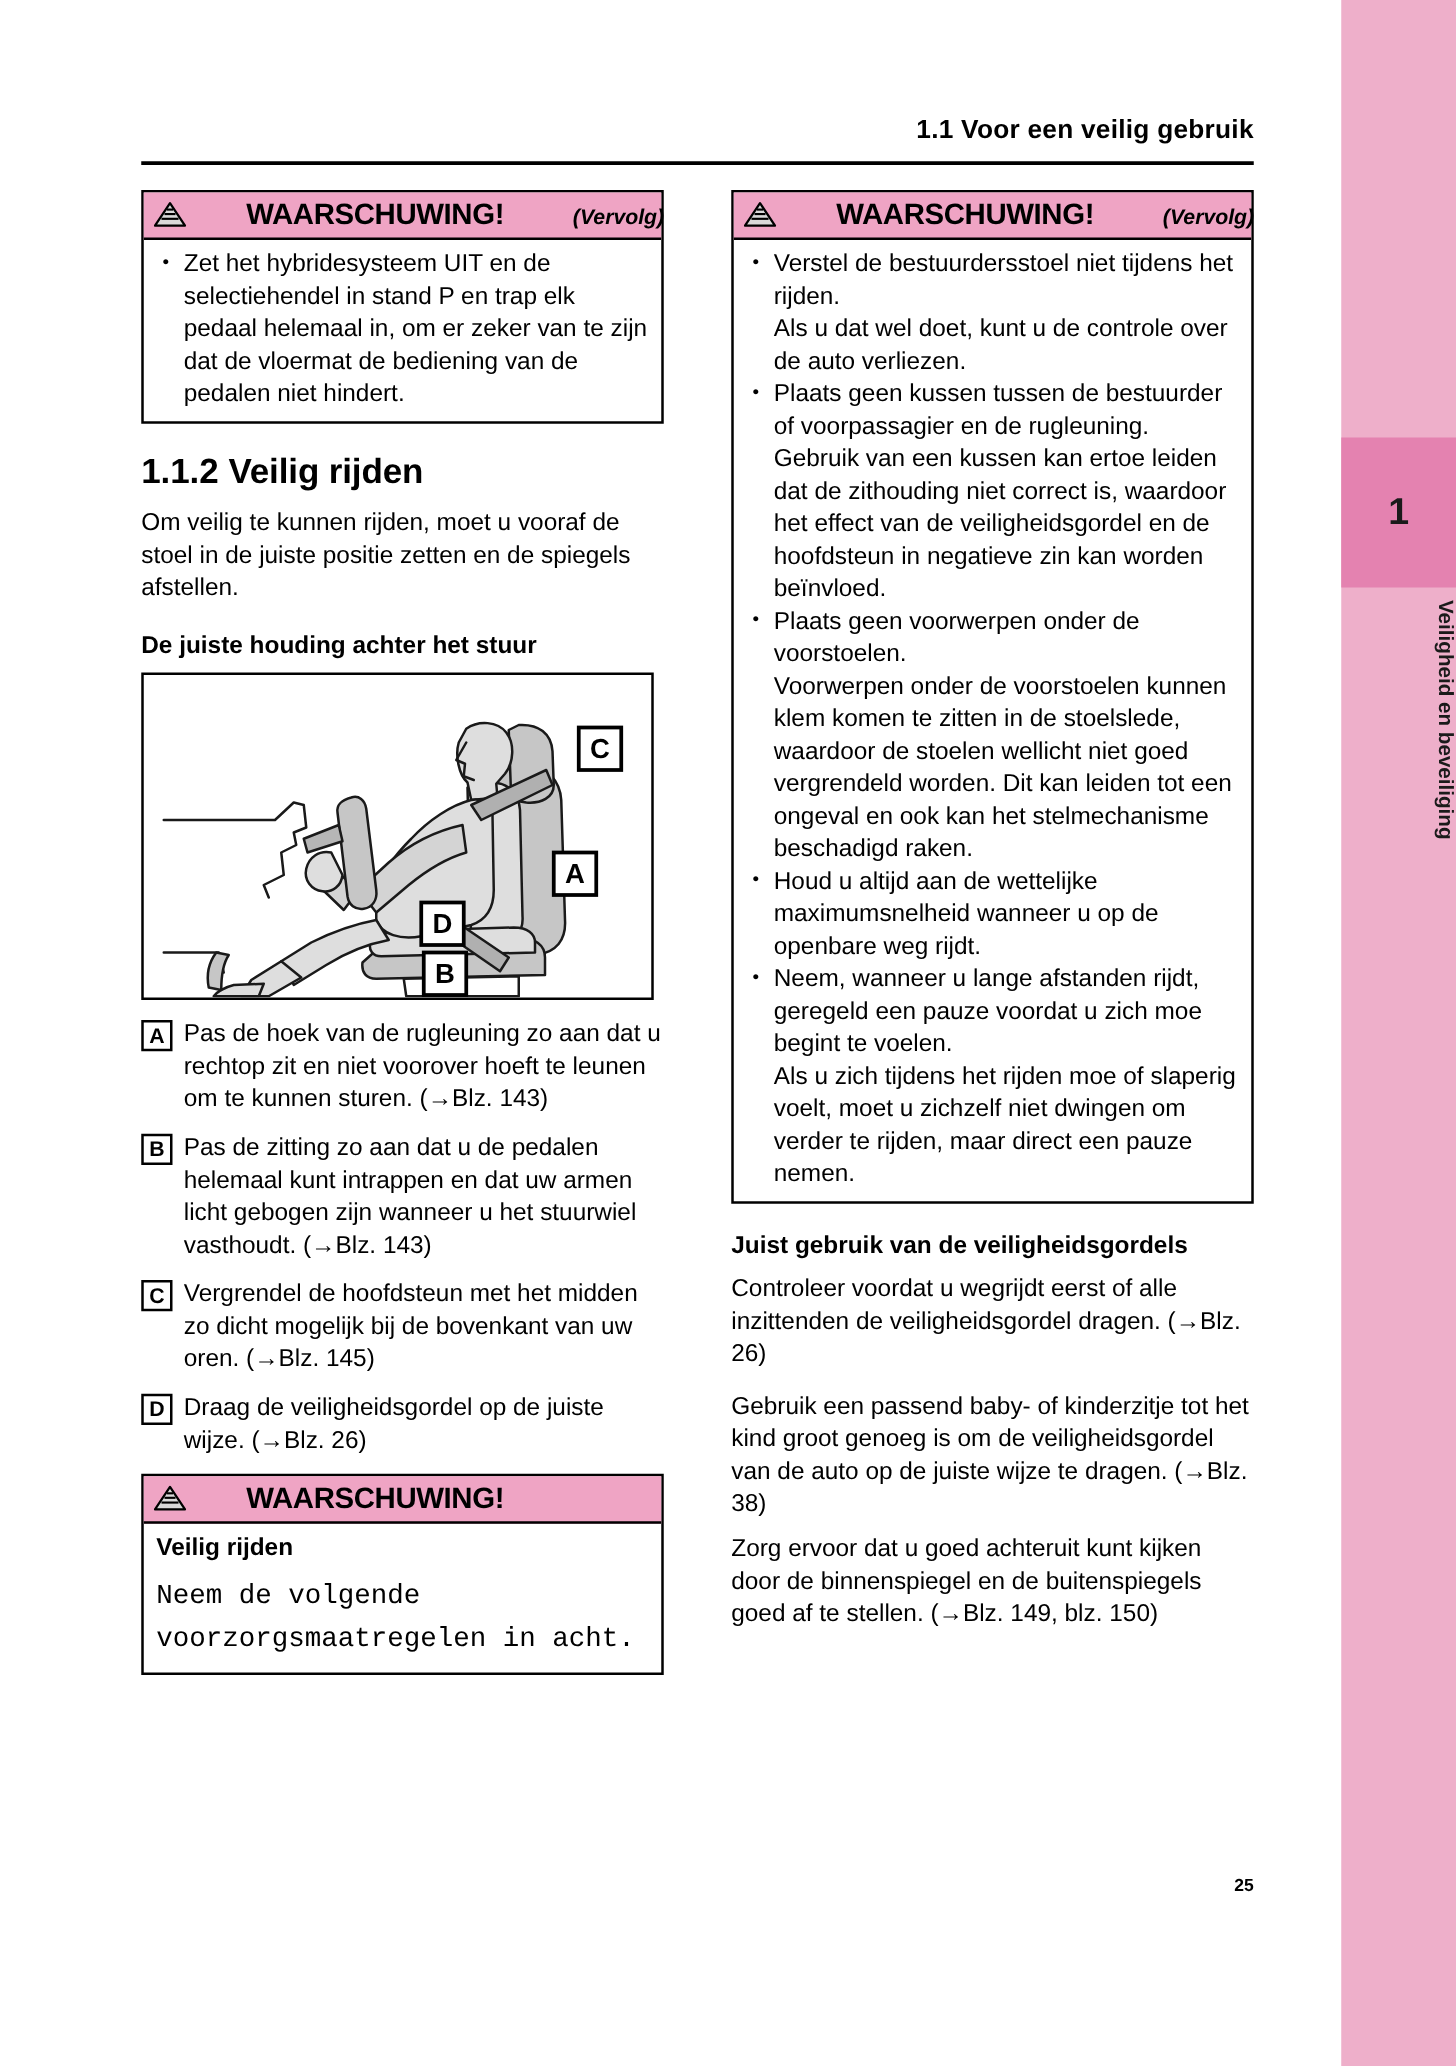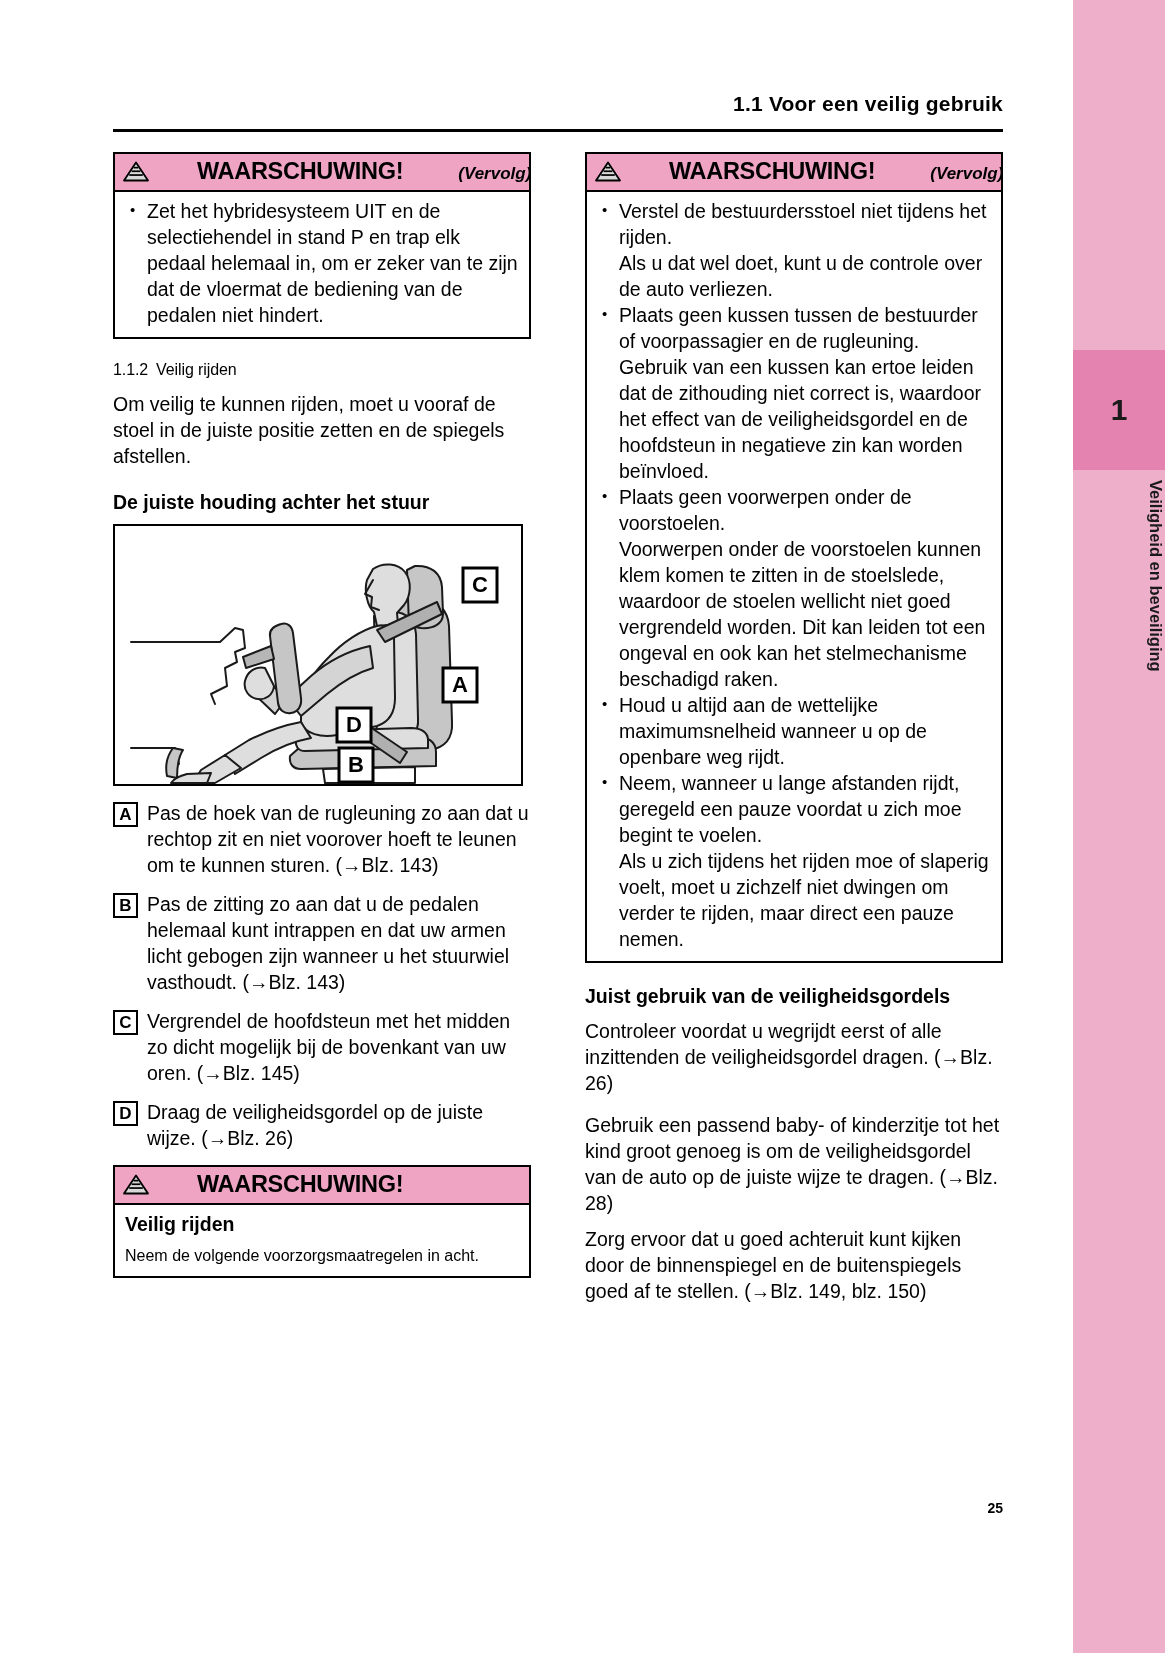--- a/index.html
+++ b/index.html
@@ -126,29 +126,30 @@
     font-size: 19.5px;
     line-height: 26px;
     padding-left: 22px;
   }
   .warn-body p.bold-sub {
     font-size: 19.5px;
     font-weight: bold;
     line-height: 26px;
   }
   .warn-body p.loose {
-    font-size: 16px;
-    line-height: 22px;
+    font-size: 22px;
+    line-height: 35px;
     margin-top: 8px;
+    font-family: Liberation Mono, monospace;
   }
 
   
   h2.sec-title {
-    font-size: 16px;
-    font-weight: normal;
+    font-size: 28px;
+    font-weight: bold;
     margin: 22px 0 12px 0;
     letter-spacing: -0.1px;
   }
   h2.sec-title .num { margin-right: 8px; }
   h3.sub-title {
     font-size: 19.5px;
     font-weight: bold;
     margin: 22px 0 10px 0;
   }
   p.body {
@@ -377,21 +378,21 @@
         </ul>
         <ul class="bullets">
           <li>Neem, wanneer u lange afstanden rijdt, geregeld een pauze voordat u zich moe begint te voelen.</li>
         </ul>
         <p class="plain">Als u zich tijdens het rijden moe of slaperig voelt, moet u zichzelf niet dwingen om verder te rijden, maar direct een pauze nemen.</p>
       </div>
     </div>
 
     <h3 class="sub-title">Juist gebruik van de veiligheidsgordels</h3>
     <p class="body">Controleer voordat u wegrijdt eerst of alle inzittenden de veiligheidsgordel dragen. (→Blz. 26)</p>
-    <p class="body" style="margin-top:16px;">Gebruik een passend baby- of kinderzitje tot het kind groot genoeg is om de veiligheidsgordel van de auto op de juiste wijze te dragen. (→Blz. 28)</p>
+    <p class="body" style="margin-top:16px;">Gebruik een passend baby- of kinderzitje tot het kind groot genoeg is om de veiligheidsgordel van de auto op de juiste wijze te dragen. (→Blz. 38)</p>
 
     <p class="body">Zorg ervoor dat u goed achteruit kunt kijken door de binnenspiegel en de buitenspiegels goed af te stellen. (→Blz. 149, blz. 150)</p>
 
   </div>
 
   <div class="pagenum">25</div>
 
 </div>
 
 </body></html>

